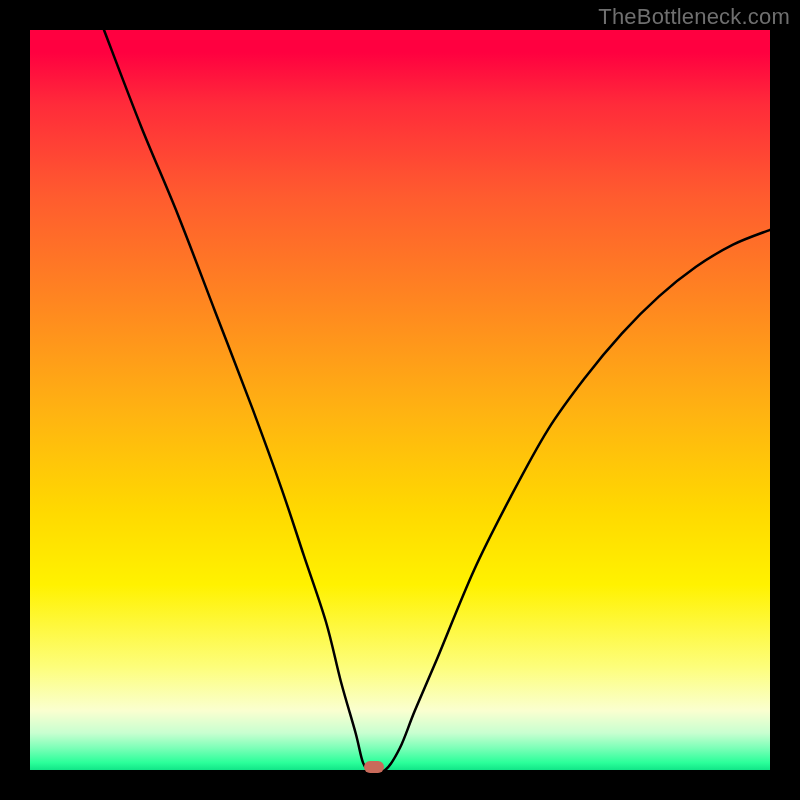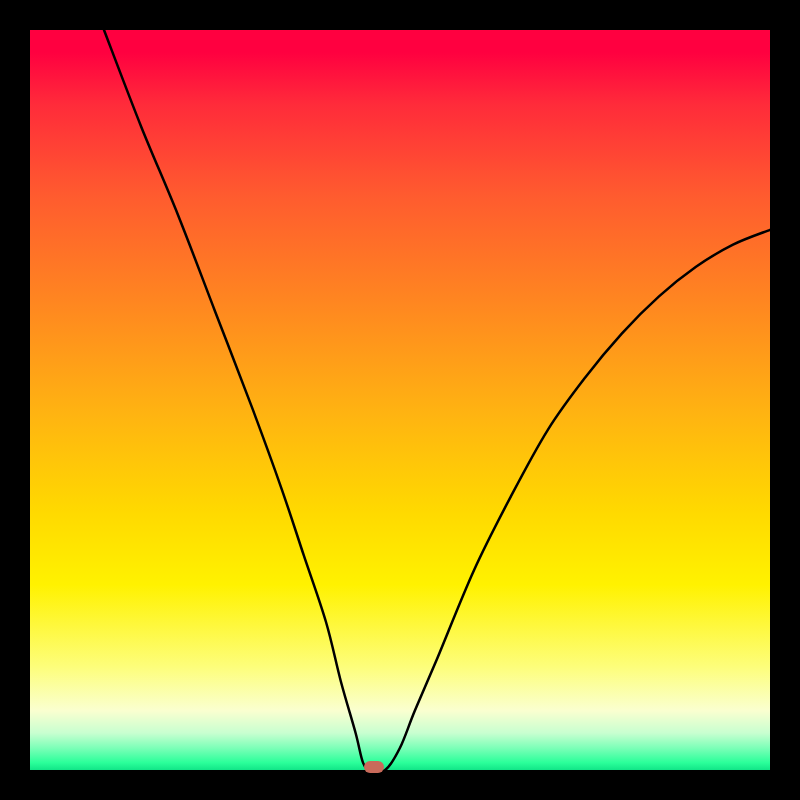--- a/index.html
+++ b/index.html
@@ -75,14 +75,15 @@
   <div class="plot-area">
 
     <svg class="curve" viewBox="0 0 740 740" preserveAspectRatio="none">
       <path id="curve-path" fill="none" stroke="#000000" stroke-width="2.5" stroke-linecap="round" stroke-linejoin="round" d="M 74.00 0.00 C 80.17 16.03, 98.67 65.37, 111.00 96.20 C 123.33 127.03, 135.67 154.17, 148.00 185.00 C 160.33 215.83, 172.67 249.13, 185.00 281.20 C 197.33 313.27, 210.90 347.80, 222.00 377.40 C 233.10 407.00, 242.97 434.13, 251.60 458.80 C 260.23 483.47, 266.40 503.20, 273.80 525.40 C 281.20 547.60, 289.83 571.03, 296.00 592.00 C 302.17 612.97, 305.87 632.70, 310.80 651.20 C 315.73 669.70, 321.90 689.43, 325.60 703.00 C 329.30 716.57, 330.53 726.43, 333.00 732.60 C 335.47 738.77, 336.70 738.77, 340.40 740.00 C 344.10 741.23, 350.27 743.70, 355.20 740.00 C 360.13 736.30, 365.07 727.67, 370.00 717.80 C 374.93 707.93, 378.63 695.60, 384.80 680.80 C 390.97 666.00, 397.13 652.43, 407.00 629.00 C 416.87 605.57, 431.67 567.33, 444.00 540.20 C 456.33 513.07, 468.67 489.63, 481.00 466.20 C 493.33 442.77, 505.67 419.33, 518.00 399.60 C 530.33 379.87, 542.67 363.83, 555.00 347.80 C 567.33 331.77, 579.67 316.97, 592.00 303.40 C 604.33 289.83, 616.67 277.50, 629.00 266.40 C 641.33 255.30, 653.67 245.43, 666.00 236.80 C 678.33 228.17, 690.67 220.77, 703.00 214.60 C 715.33 208.43, 733.83 202.27, 740.00 199.80"></path>
     </svg>
 
     <div class="marker" id="marker" style="left: 334.1px; top: 731px; background: rgb(201, 106, 90);"></div>
 
   </div>
 
+  <div class="watermark">TheBottleneck.com</div>
 
 </div>
 
 </body></html>

